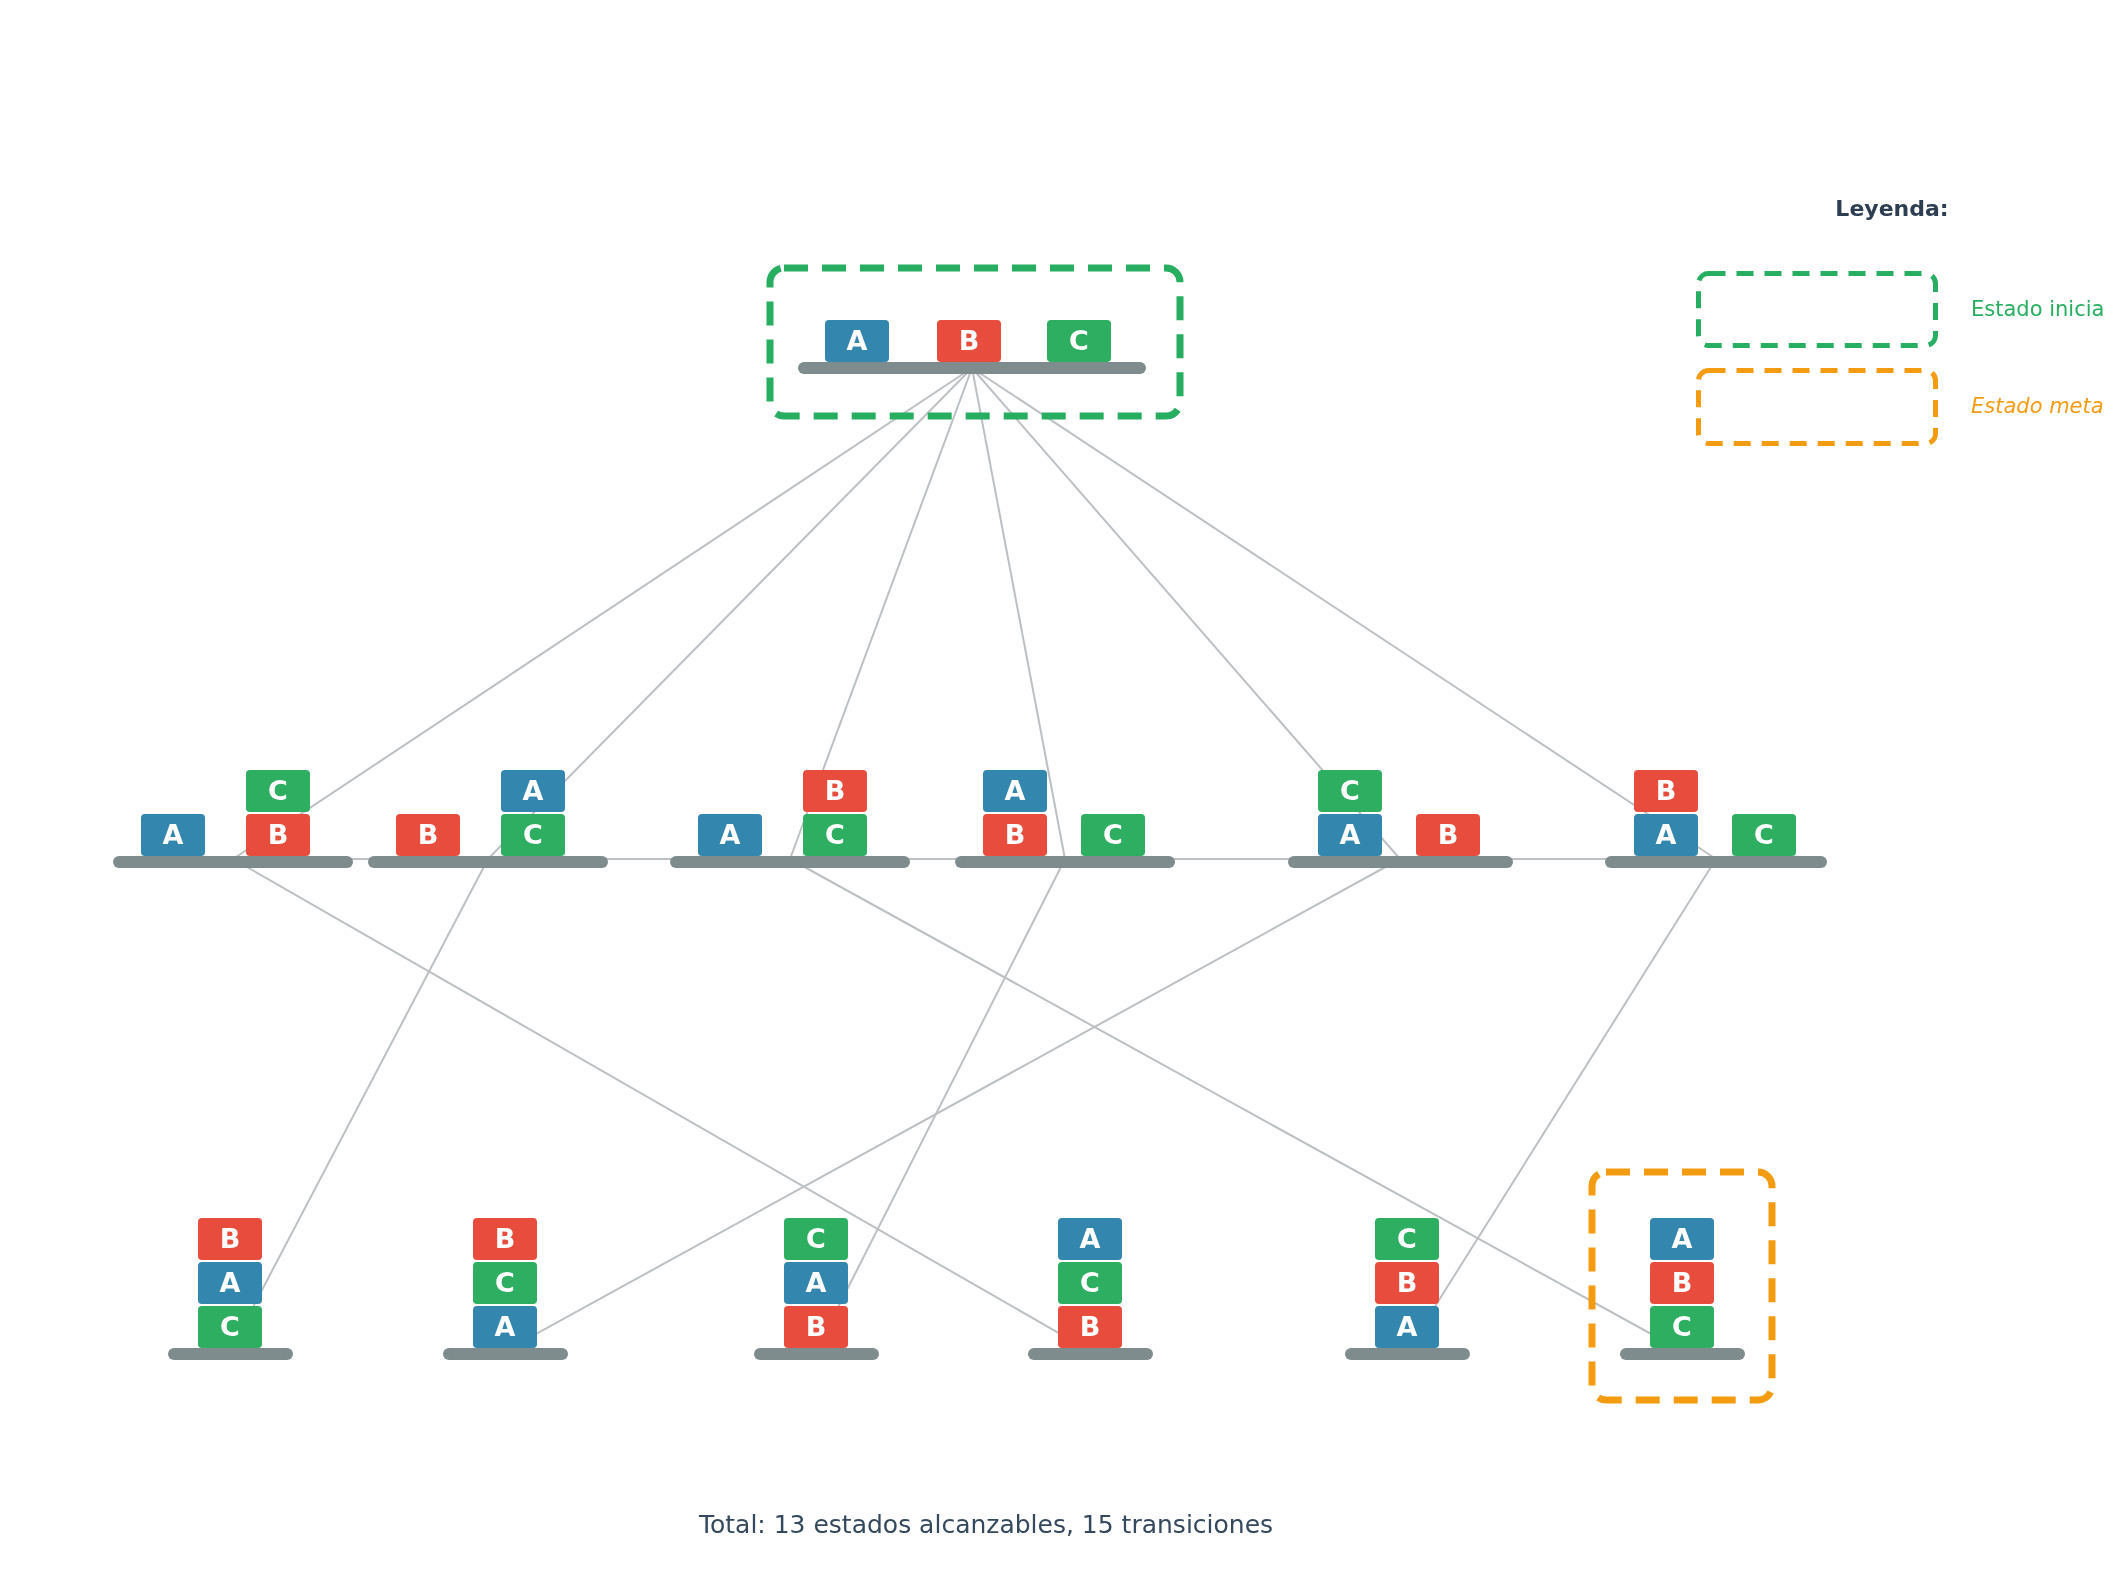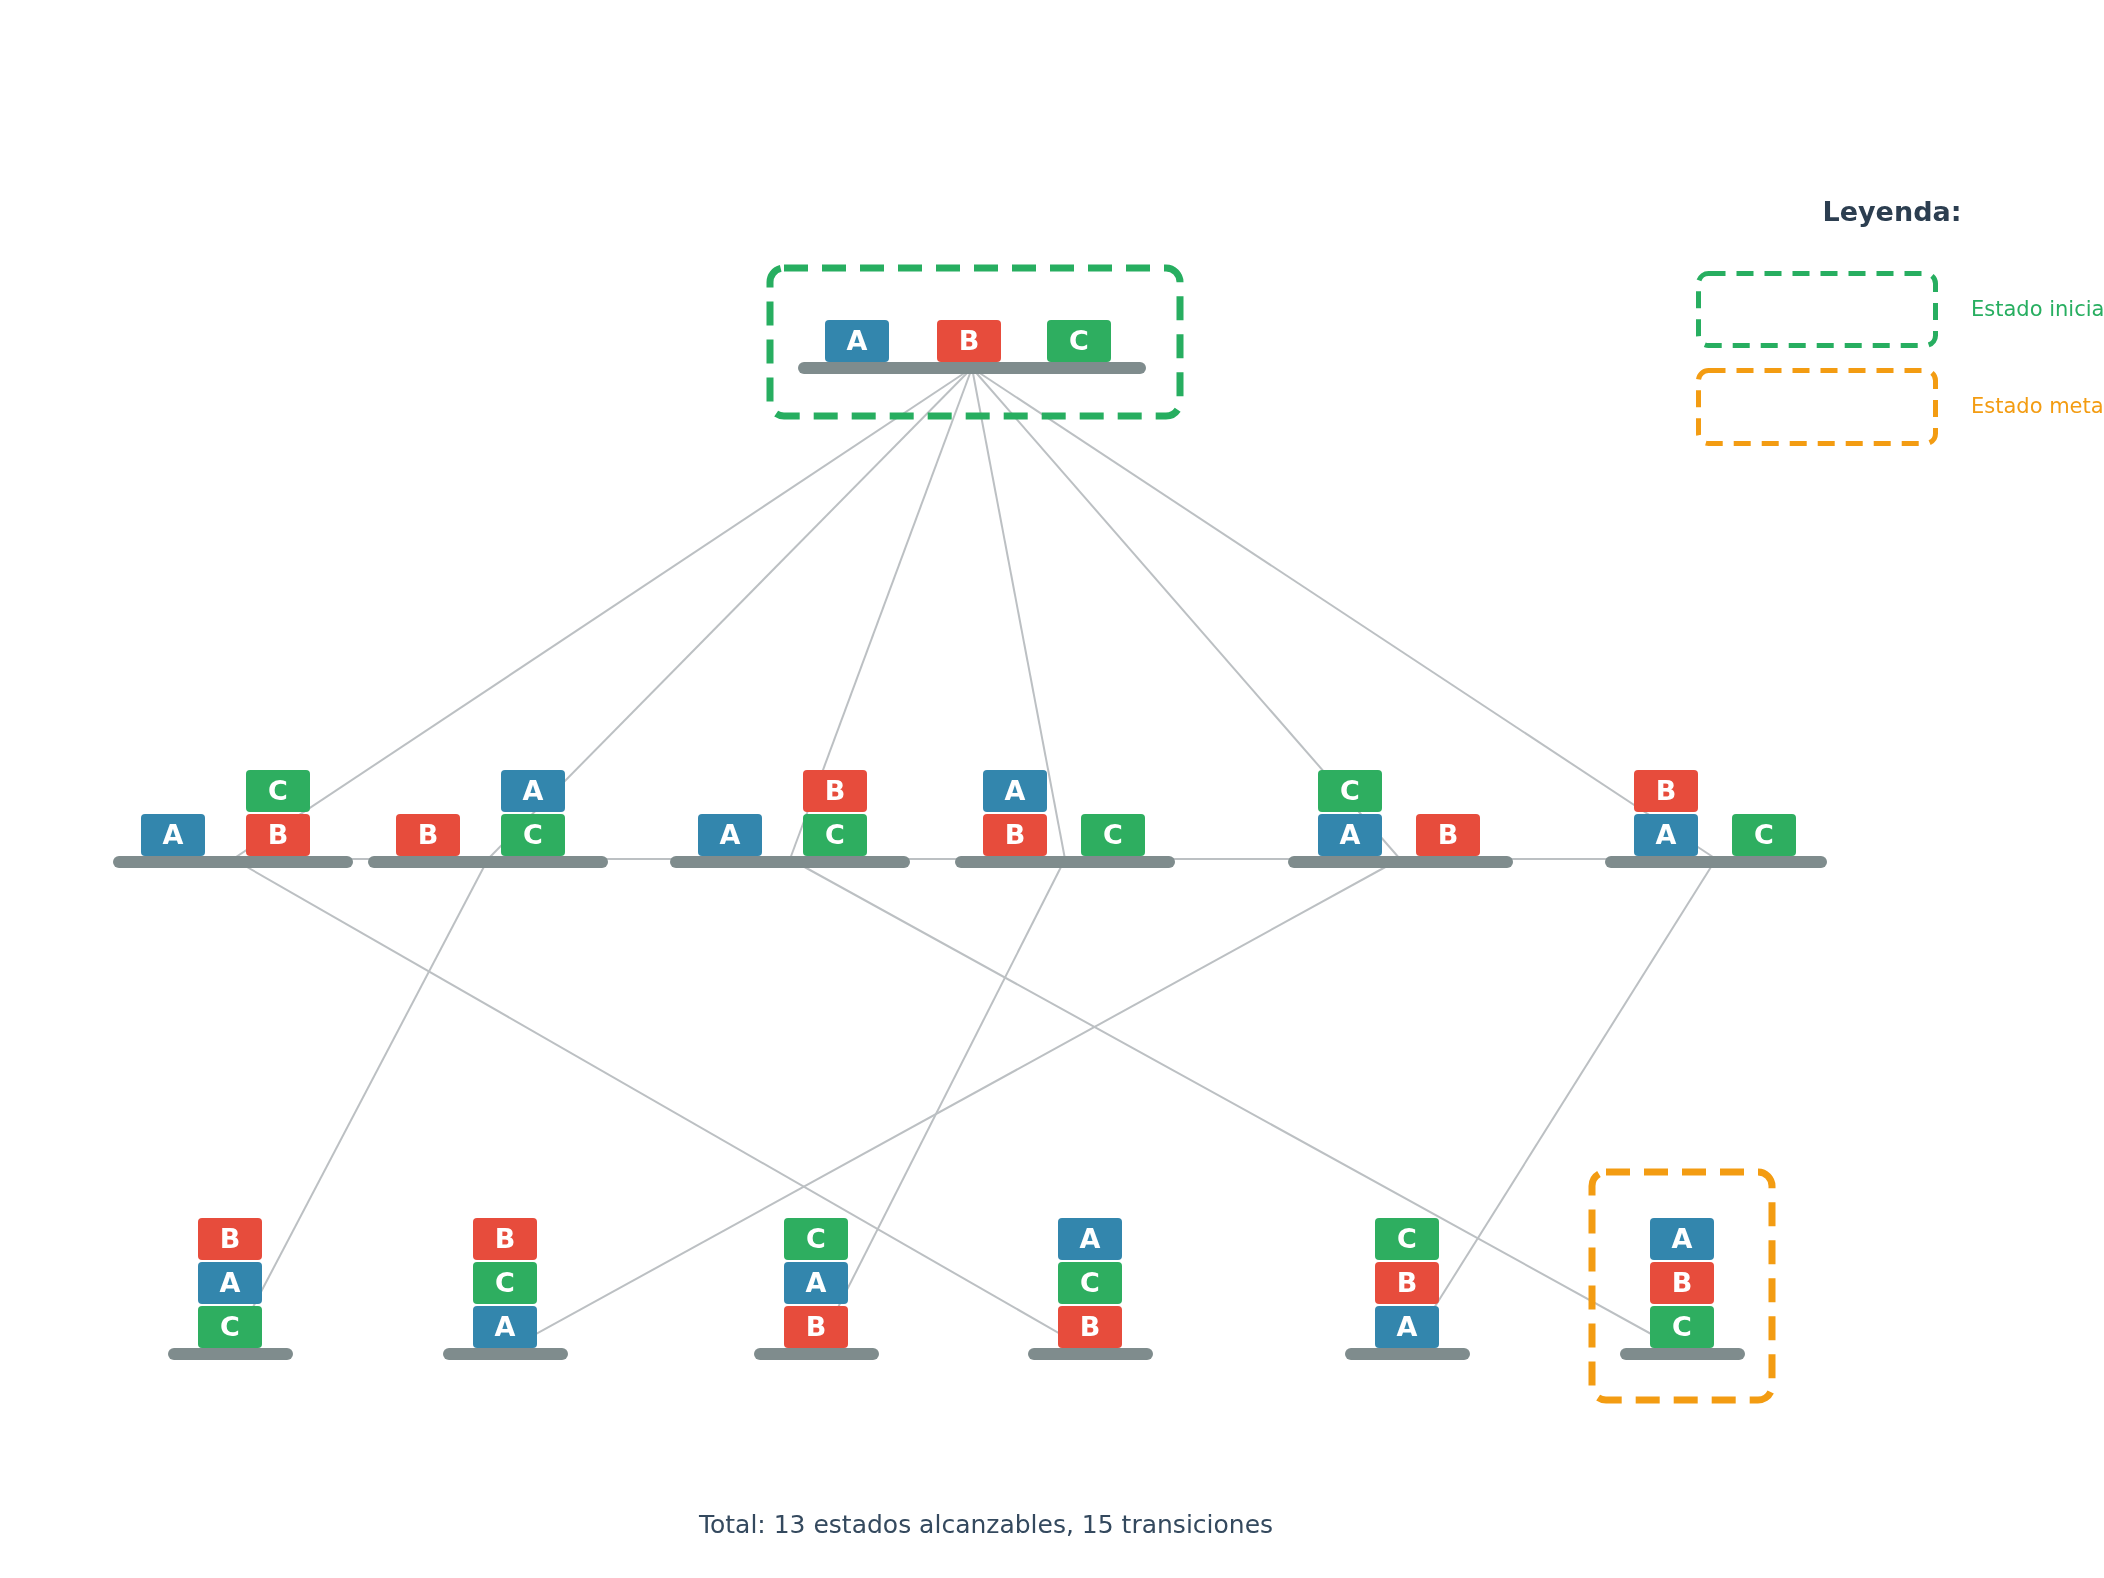--- a/index.html
+++ b/index.html
@@ -11,21 +11,21 @@
   .block{position:absolute;width:64px;height:42px;border-radius:4px;
          color:#ffffff;font-weight:bold;font-size:27px;line-height:42px;
          text-align:center;}
   .table-bar{position:absolute;height:12px;border-radius:6px;}
   .page-title{position:absolute;left:0;top:8px;width:2020px;text-align:center;
               font-size:31px;font-weight:bold;z-index:3;}
   .footer-note{position:absolute;left:386px;top:1510px;width:1200px;text-align:center;
                font-size:25px;z-index:3;}
   .legend{position:absolute;left:0;top:0;z-index:3;}
   .legend-heading{position:absolute;left:1767px;top:196px;width:250px;text-align:center;
-                  font-size:27px;font-weight:bold;}
+                  font-size:22px;font-weight:bold;}
   .legend-swatch{position:absolute;overflow:visible;}
   .legend-label{position:absolute;left:1971px;font-size:21px;white-space:nowrap;}
 </style>
 </head>
 <body>
 
 <div id="stage">
 
 
   <svg id="edges-layer" width="2104" height="1578" viewBox="0 0 2104 1578">
@@ -133,18 +133,18 @@
     <div class="legend-heading" style="color: rgb(44, 62, 80);">Leyenda:</div>
 
     <svg class="legend-swatch" style="left:1695px;top:270px;" width="244" height="79" viewBox="0 0 244 79">
       <rect x="3.5" y="3.5" width="237" height="72" rx="10" fill="none" stroke-width="5" stroke-dasharray="17 11" stroke="#27AE60"></rect>
     </svg>
     <div class="legend-label" style="top: 297px; color: rgb(39, 174, 96);">Estado inicial</div>
 
     <svg class="legend-swatch" style="left:1695px;top:367px;" width="244" height="80" viewBox="0 0 244 80">
       <rect x="3.5" y="3.5" width="237" height="73" rx="10" fill="none" stroke-width="5" stroke-dasharray="17 11" stroke="#F39C12"></rect>
     </svg>
-    <div class="legend-label" style="top: 394px; color: rgb(243, 156, 18);">Estado meta</div>
+    <div class="legend-label" style="top: 394px; color: rgb(243, 156, 18); font-style: italic;">Estado meta</div>
   </div>
 
   <div class="footer-note" style="color: rgb(52, 73, 94);">Total: 13 estados alcanzables, 15 transiciones</div>
 
 </div>
 
 </body></html>

